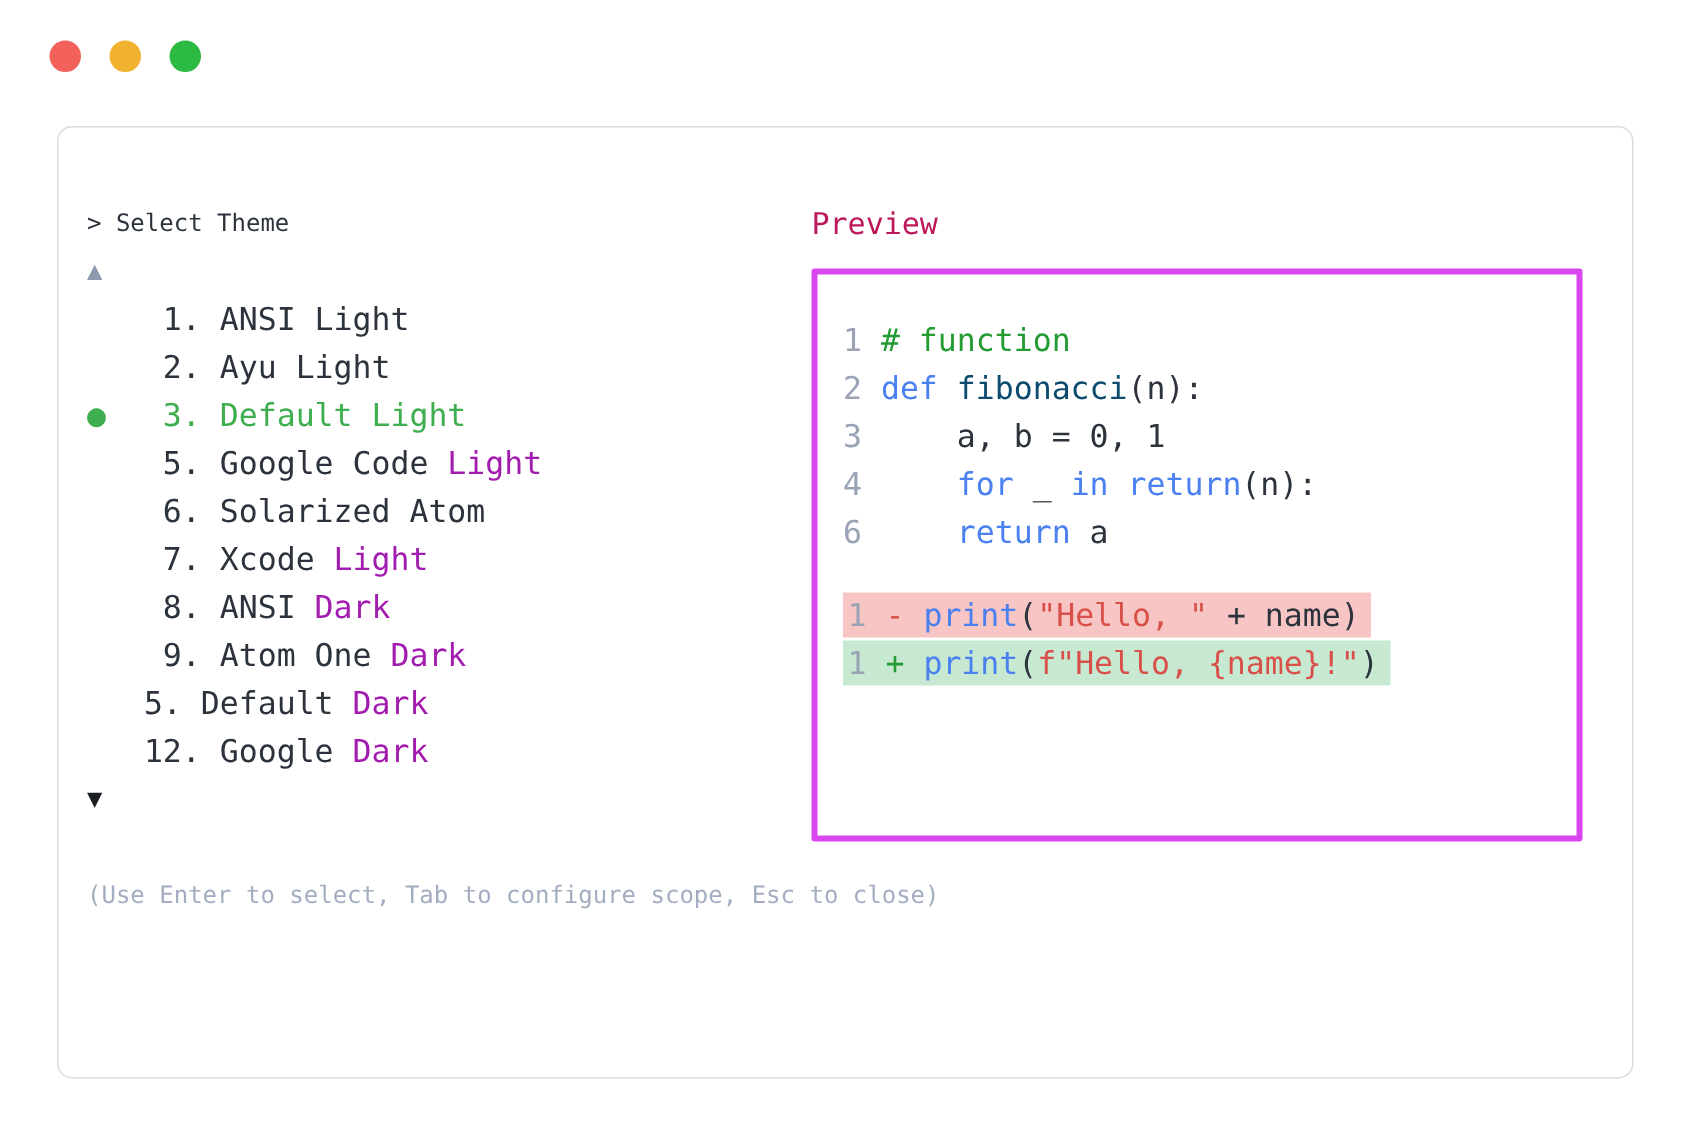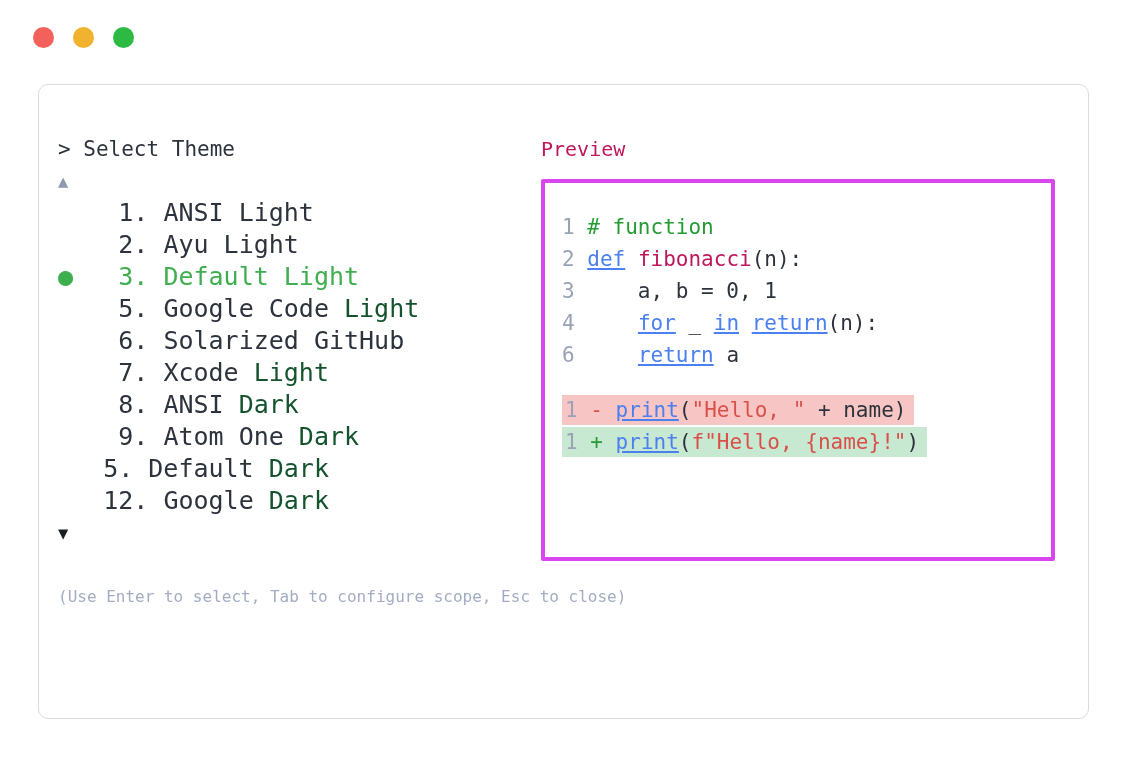--- a/index.html
+++ b/index.html
@@ -12,41 +12,41 @@
   .tl.red{background:#f2615a;}
   .tl.yellow{background:#f1b32f;}
   .tl.green{background:#2cba42;}
 
   
   .window{position:absolute;left:38px;top:84px;width:1051px;height:635px;
           border:1.5px solid #d9dce3;border-radius:10px;background:#ffffff;box-sizing:border-box;}
 
   
   .left-col{position:absolute;left:19px;top:48px;width:470px;}
-  .prompt{font-size:21px;line-height:32px;white-space:pre;color:#2d333c;}
+  .prompt{font-size:16px;line-height:32px;white-space:pre;color:#2d333c;}
   .scroll-up{font-size:17px;line-height:32px;color:#8e99ad;}
   .scroll-down{font-size:17px;line-height:32px;color:#1a1d21;}
-  .theme-item{font-size:25px;line-height:32px;white-space:pre;color:#2d333c;}
+  .theme-item{font-size:21px;line-height:32px;white-space:pre;color:#2d333c;}
   .theme-item .bullet{color:#3eae4f;}
   .theme-item.selected, .theme-item.selected .num, .theme-item.selected .name{color:#3eae4f;}
-  .theme-item .suffix{color:#14532d;}
+  .theme-item .suffix{color:#a21caf;}
   .help{margin-top:32px;font-size:16px;line-height:32px;white-space:pre;color:#a3adc2;}
 
   
   .right-col{position:absolute;left:502px;top:48px;}
   .preview-title{font-size:20px;line-height:32px;white-space:pre;color:#be185d;}
   .code-box{margin-top:14px;width:514px;height:382px;border:4px solid #d946ef;
             border-radius:2px;box-sizing:border-box;background:#ffffff;
             padding:28px 0 0 17px;overflow:hidden;}
   .code-line{font-size:21px;line-height:32px;white-space:pre;}
   .lineno{color:#9aa3b5;}
   .tok-plain{color:#2d333c;}
   .tok-comment{color:#259b33;}
-  .tok-kw{color:#4a80ef;text-decoration:underline;}
-  .tok-fn{color:#be185d;}
+  .tok-kw{color:#4a80ef;}
+  .tok-fn{color:#0c4a6e;}
   .tok-str{color:#d9504a;}
   .tok-minus{color:#d9504a;}
   .tok-plus{color:#259b33;}
   .diff-spacer{height:24px;}
   .diff-row{font-size:21px;white-space:pre;}
   .diff-bg{display:inline-block;line-height:30px;padding:0 8px 0 3px;}
   .diff-bg.removed{background:#f7c5c3;}
   .diff-bg.added{background:#c7e9d2;margin-top:2px;}
 </style>
 </head>
@@ -61,21 +61,21 @@
 <div class="window">
 
   <div class="left-col">
     <div class="prompt">&gt; Select Theme</div>
     <div class="scroll-up">▲</div>
     <div id="theme-list">
         <div class="theme-item"><span class="bullet">   </span><span class="num"> 1. </span><span class="name">ANSI Light</span></div>
         <div class="theme-item"><span class="bullet">   </span><span class="num"> 2. </span><span class="name">Ayu Light</span></div>
         <div class="theme-item selected"><span class="bullet">●  </span><span class="num"> 3. </span><span class="name">Default Light</span></div>
         <div class="theme-item"><span class="bullet">   </span><span class="num"> 5. </span><span class="name">Google Code</span><span class="suffix"> Light</span></div>
-        <div class="theme-item"><span class="bullet">   </span><span class="num"> 6. </span><span class="name">Solarized GitHub</span></div>
+        <div class="theme-item"><span class="bullet">   </span><span class="num"> 6. </span><span class="name">Solarized Atom</span></div>
         <div class="theme-item"><span class="bullet">   </span><span class="num"> 7. </span><span class="name">Xcode</span><span class="suffix"> Light</span></div>
         <div class="theme-item"><span class="bullet">   </span><span class="num"> 8. </span><span class="name">ANSI</span><span class="suffix"> Dark</span></div>
         <div class="theme-item"><span class="bullet">   </span><span class="num"> 9. </span><span class="name">Atom One</span><span class="suffix"> Dark</span></div>
         <div class="theme-item"><span class="bullet">   </span><span class="num">5. </span><span class="name">Default</span><span class="suffix"> Dark</span></div>
         <div class="theme-item"><span class="bullet">   </span><span class="num">12. </span><span class="name">Google</span><span class="suffix"> Dark</span></div>
       </div>
     <div class="scroll-down">▼</div>
     <div class="help">(Use Enter to select, Tab to configure scope, Esc to close)</div>
   </div>
 

